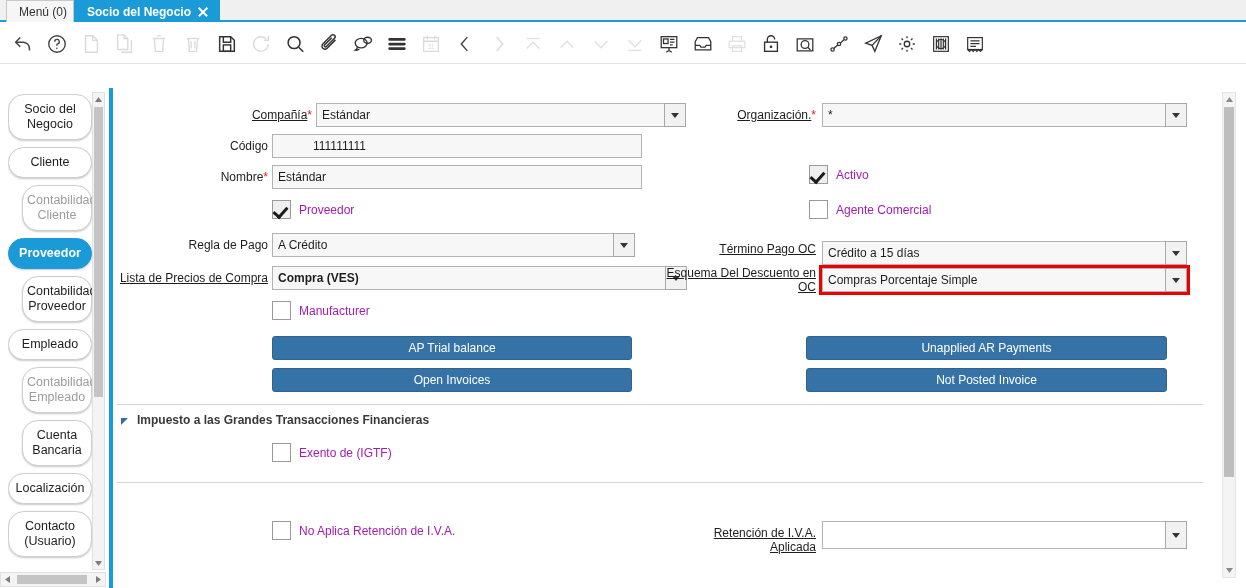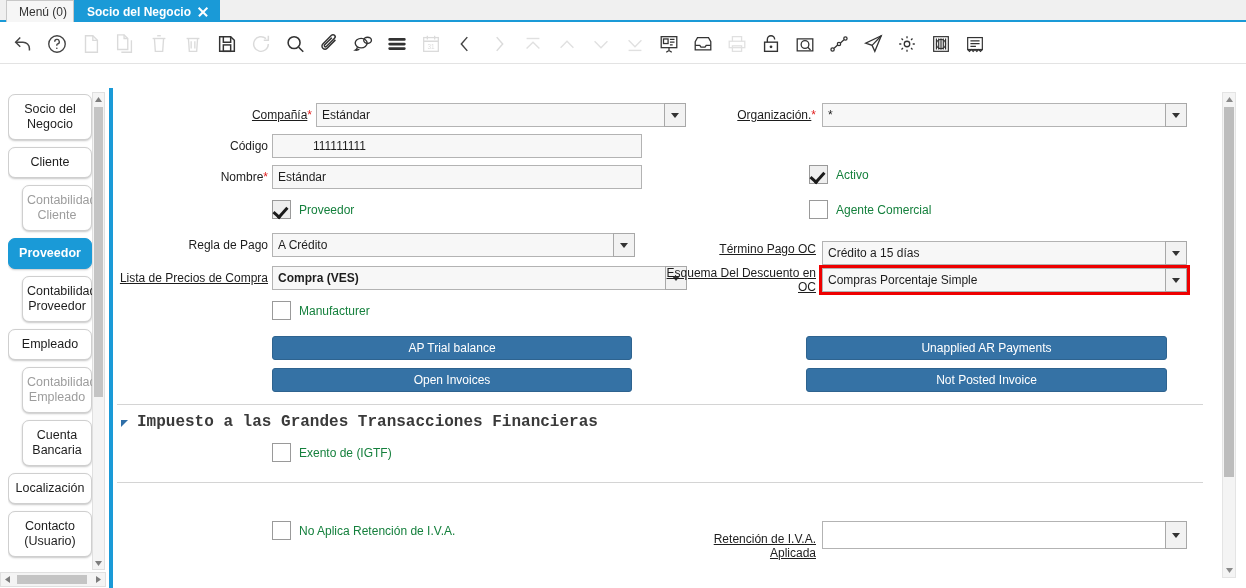--- a/index.html
+++ b/index.html
@@ -66,21 +66,21 @@
   #blueline { position: absolute; left: 109px; top: 88px; width: 4px; height: 500px; background: #1a9ad7; }
 
   
   #sidetabs {
     position: absolute; left: 8px; top: 94px; width: 84px; height: 476px;
     overflow: hidden;
   }
   .stab {
     position: relative;
     margin: 0 0 7px 0;
-    border-radius: 7px;
+    border-radius: 16px;
     background: #ffffff;
     border: 1px solid #cfcfcf;
     box-shadow: 0 1px 2px rgba(0,0,0,.22);
     font-size: 12.5px;
     line-height: 15px;
     color: #1d1d1d;
     text-align: center;
     padding: 7px 4px;
     cursor: pointer;
     white-space: pre-line;
@@ -146,41 +146,41 @@
     border: 1px solid #9a9a9a; background: #ffffff;
     position: relative; flex: 0 0 auto;
   }
   .cbox.on { background: #efefef; }
   .cbox.on::after {
     content: ""; position: absolute; left: 3px; top: 3px;
     width: 6px; height: 11px;
     border: solid #1b1b1b; border-width: 0 3px 3px 0;
     transform: rotate(42deg);
   }
-  .cblabel { font-size: 12px; color: #15803d; }
+  .cblabel { font-size: 12px; color: #a21caf; }
 
   
   .bigbtn {
     position: absolute; height: 24px;
     background: #3572a5; color: #ffffff;
     border: 1px solid #2e638f; border-radius: 3px;
     display: flex; align-items: center; justify-content: center;
     font-size: 12px; cursor: pointer;
   }
 
   
   .sechdr { position: absolute; display: flex; align-items: center; gap: 9px; cursor: pointer; }
   .tri {
     width: 0; height: 0;
     border-left: 7px solid #2f6fa8;
     border-bottom: 7px solid transparent;
     flex: 0 0 auto;
     margin-top: 2px;
   }
-  .sechdr .txt { font-size: 16px; font-weight: bold; color: #3a3a3a; font-family: Liberation Mono, monospace; }
+  .sechdr .txt { font-size: 12px; font-weight: bold; color: #3a3a3a; }
   .hrule { position: absolute; height: 1px; background: #d4d4d4; }
 
   
   #mainsb {
     position: absolute; left: 1222px; top: 92px; width: 14px; height: 486px;
     background: #f4f4f4; border: 1px solid #e4e4e4;
   }
   #mainsb .thumb { position: absolute; left: 1px; top: 14px; width: 10px; height: 370px; background: #bdbdbd; }
 </style>
 </head>
@@ -556,21 +556,21 @@
 
   <div class="hrule" style="left:4px; top:394px; width:1086px;"></div>
 
 
   <div class="cbrow" style="left:159px; top:433px;">
     <span class="cbox"></span>
     <span class="cblabel">No Aplica Retención de I.V.A.</span>
   </div>
 
   <div class="fieldrow" style="left:535px; top:433px; align-items:flex-start;">
-    <div class="flabel" style="width:168px; padding-top:5px;margin-top:6px;"><u>Retención de I.V.A.
+    <div class="flabel" style="width:168px; padding-top:5px;"><u>Retención de I.V.A.
 Aplicada</u></div>
     <div class="ctl white" style="width:365px; margin-left:6px; height:28px;">
       <span></span>
       <span class="drop" style="height:28px;">
           <span class="caret"></span>
         </span>
     </div>
   </div>
 
 </div>

